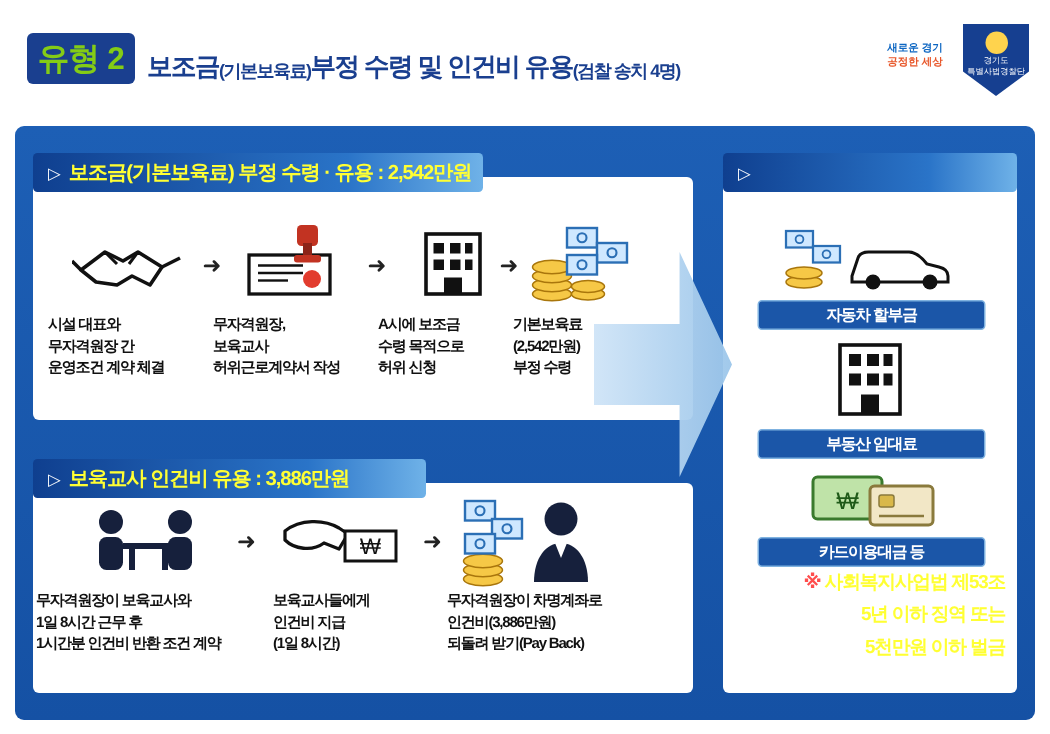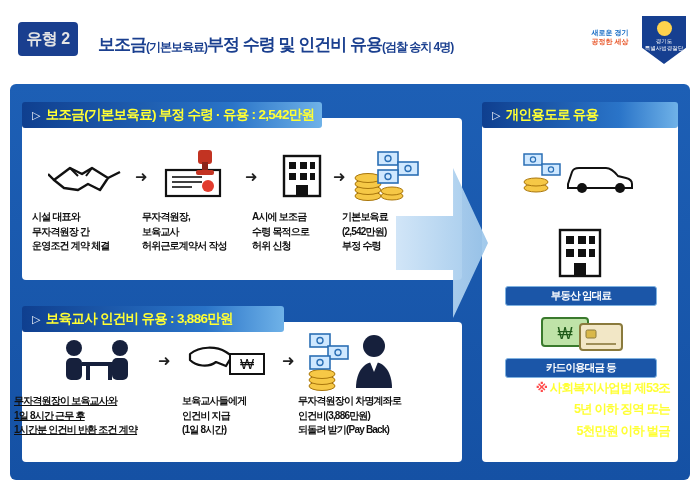--- a/index.html
+++ b/index.html
@@ -1,23 +1,23 @@
 <!DOCTYPE html>
 <html><head>
 <meta charset="utf-8">
 <style>
   html,body{margin:0;padding:0;background:#ffffff;}
   body{font-family:"Liberation Sans","DejaVu Sans",sans-serif;}
   #page{position:relative;width:700px;height:489px;overflow:hidden;background:#ffffff;}
 
   
   .hdr{position:absolute;left:0;top:0;width:700px;height:82px;}
-  .type-badge{position:absolute;left:18px;top:22px;width:60px;height:34px;
+  .type-badge{position:absolute;left:18px;top:22px;width:72px;height:34px;
     background:#1a3f8f;border-radius:4px;display:flex;align-items:center;justify-content:center;
-    color:#e5e5e5;font-size:16px;font-weight:bold;letter-spacing:-0.5px;}
+    color:#84cc16;font-size:21px;font-weight:bold;letter-spacing:-0.5px;}
   .hdr-title{position:absolute;left:98px;top:22px;width:480px;height:34px;
     display:flex;align-items:flex-end;font-size:17px;font-weight:bold;color:#1a3f8f;
     letter-spacing:-1px;white-space:nowrap;}
   .hdr-title .small{font-size:12px;font-weight:bold;color:#1a3f8f;}
   .logo-wrap{position:absolute;right:14px;top:16px;display:flex;align-items:flex-start;gap:6px;}
   .logo-gg{width:52px;height:44px;display:flex;flex-direction:column;align-items:center;justify-content:center;
     color:#123a86;font-size:7px;font-weight:bold;line-height:1.25;text-align:center;}
   .logo-gg .b1{color:#0d66c2;font-size:7px;}
   .logo-gg .b2{color:#e8572a;font-size:7px;}
   .logo-shield{width:44px;height:48px;background:#163f90;
@@ -102,21 +102,20 @@
   <div class="sec-bar" style="left:22px;top:102px;width:300px;">
     <span class="tri">▷</span>
     <span>보조금(기본보육료) 부정 수령 · 유용 : 2,542만원</span>
   </div>
   <div class="sec-bar" style="left:22px;top:306px;width:262px;">
     <span class="tri">▷</span>
     <span>보육교사 인건비 유용 : 3,886만원</span>
   </div>
   <div class="sec-bar" style="left:482px;top:102px;width:196px;">
     <span class="tri">▷</span>
-    <span>개인용도로 유용</span>
   </div>
 
   <div class="ic" style="left:48px;top:152px;width:78px;height:48px;">
     <svg width="78" height="48" viewBox="0 0 78 48">
       <path d="M6 28 L22 16 L34 22 L44 16 L60 26 L52 38 L40 32 L30 38 L16 36 Z" fill="#fff" stroke="#111" stroke-width="2.4" stroke-linejoin="round"></path>
       <path d="M22 16 L30 24 M44 16 L38 24" stroke="#111" stroke-width="2"></path>
       <path d="M60 26 L72 20" stroke="#111" stroke-width="2.4"></path>
       <path d="M6 28 L0 22" stroke="#111" stroke-width="2.4"></path>
     </svg>
   </div>
@@ -216,21 +215,21 @@
       <circle cx="16" cy="32.5" r="3" fill="none" stroke="#2b6fb5" stroke-width="1.4"></circle>
       <circle cx="70" cy="16" r="11" fill="#16203c"></circle>
       <path d="M52 58 C52 42,60 32,70 32 C80 32,88 42,88 58 Z" fill="#16203c"></path>
       <path d="M66 32 L70 42 L74 32 Z" fill="#ffffff"></path>
     </svg>
   </div>
 
   <div class="arrow" style="left:158px;top:352px;">➜</div>
   <div class="arrow" style="left:282px;top:352px;">➜</div>
 
-  <div class="cap" style="left:14px;top:394px;width:146px;white-space:pre-line;text-decoration:underline;">무자격원장이 보육교사와
+  <div class="cap" style="left:24px;top:394px;width:146px;white-space:pre-line;">무자격원장이 보육교사와
 1일 8시간 근무 후
 1시간분 인건비 반환 조건 계약</div>
   <div class="cap" style="left:182px;top:394px;width:112px;white-space:pre-line;">보육교사들에게
 인건비 지급
 (1일 8시간)</div>
   <div class="cap" style="left:298px;top:394px;width:150px;white-space:pre-line;">무자격원장이 차명계좌로
 인건비(3,886만원)
 되돌려 받기(Pay Back)</div>
 
   <div class="ic" style="left:520px;top:148px;width:120px;height:46px;">
@@ -239,20 +238,21 @@
       <circle cx="13" cy="11.5" r="2.6" fill="none" stroke="#2b6fb5" stroke-width="1.2"></circle>
       <rect x="22" y="16" width="18" height="11" fill="#cfe8ff" stroke="#2b6fb5" stroke-width="1.5"></rect>
       <circle cx="31" cy="21.5" r="2.6" fill="none" stroke="#2b6fb5" stroke-width="1.2"></circle>
       <ellipse cx="16" cy="40" rx="12" ry="4" fill="#f6c846" stroke="#a9760c"></ellipse>
       <ellipse cx="16" cy="34" rx="12" ry="4" fill="#f6c846" stroke="#a9760c"></ellipse>
       <path d="M48 36 L52 24 C53 21,56 20,59 20 L86 20 C90 20,94 23,98 28 L106 30 C110 31,112 33,112 36 L112 40 L48 40 Z" fill="#ffffff" stroke="#111" stroke-width="2"></path>
       <circle cx="62" cy="40" r="5" fill="#111"></circle>
       <circle cx="100" cy="40" r="5" fill="#111"></circle>
     </svg>
   </div>
+  <div class="subcap" style="left:505px;top:200px;">자동차 할부금</div>
 
   <div class="ic" style="left:548px;top:226px;width:64px;height:54px;">
     <svg width="64" height="54" viewBox="0 0 64 54">
       <rect x="12" y="4" width="40" height="46" fill="#fff" stroke="#111" stroke-width="2.4"></rect>
       <rect x="18" y="10" width="8" height="8" fill="#111"></rect>
       <rect x="30" y="10" width="8" height="8" fill="#111"></rect>
       <rect x="41" y="10" width="6" height="8" fill="#111"></rect>
       <rect x="18" y="23" width="8" height="8" fill="#111"></rect>
       <rect x="30" y="23" width="8" height="8" fill="#111"></rect>
       <rect x="41" y="23" width="6" height="8" fill="#111"></rect>

